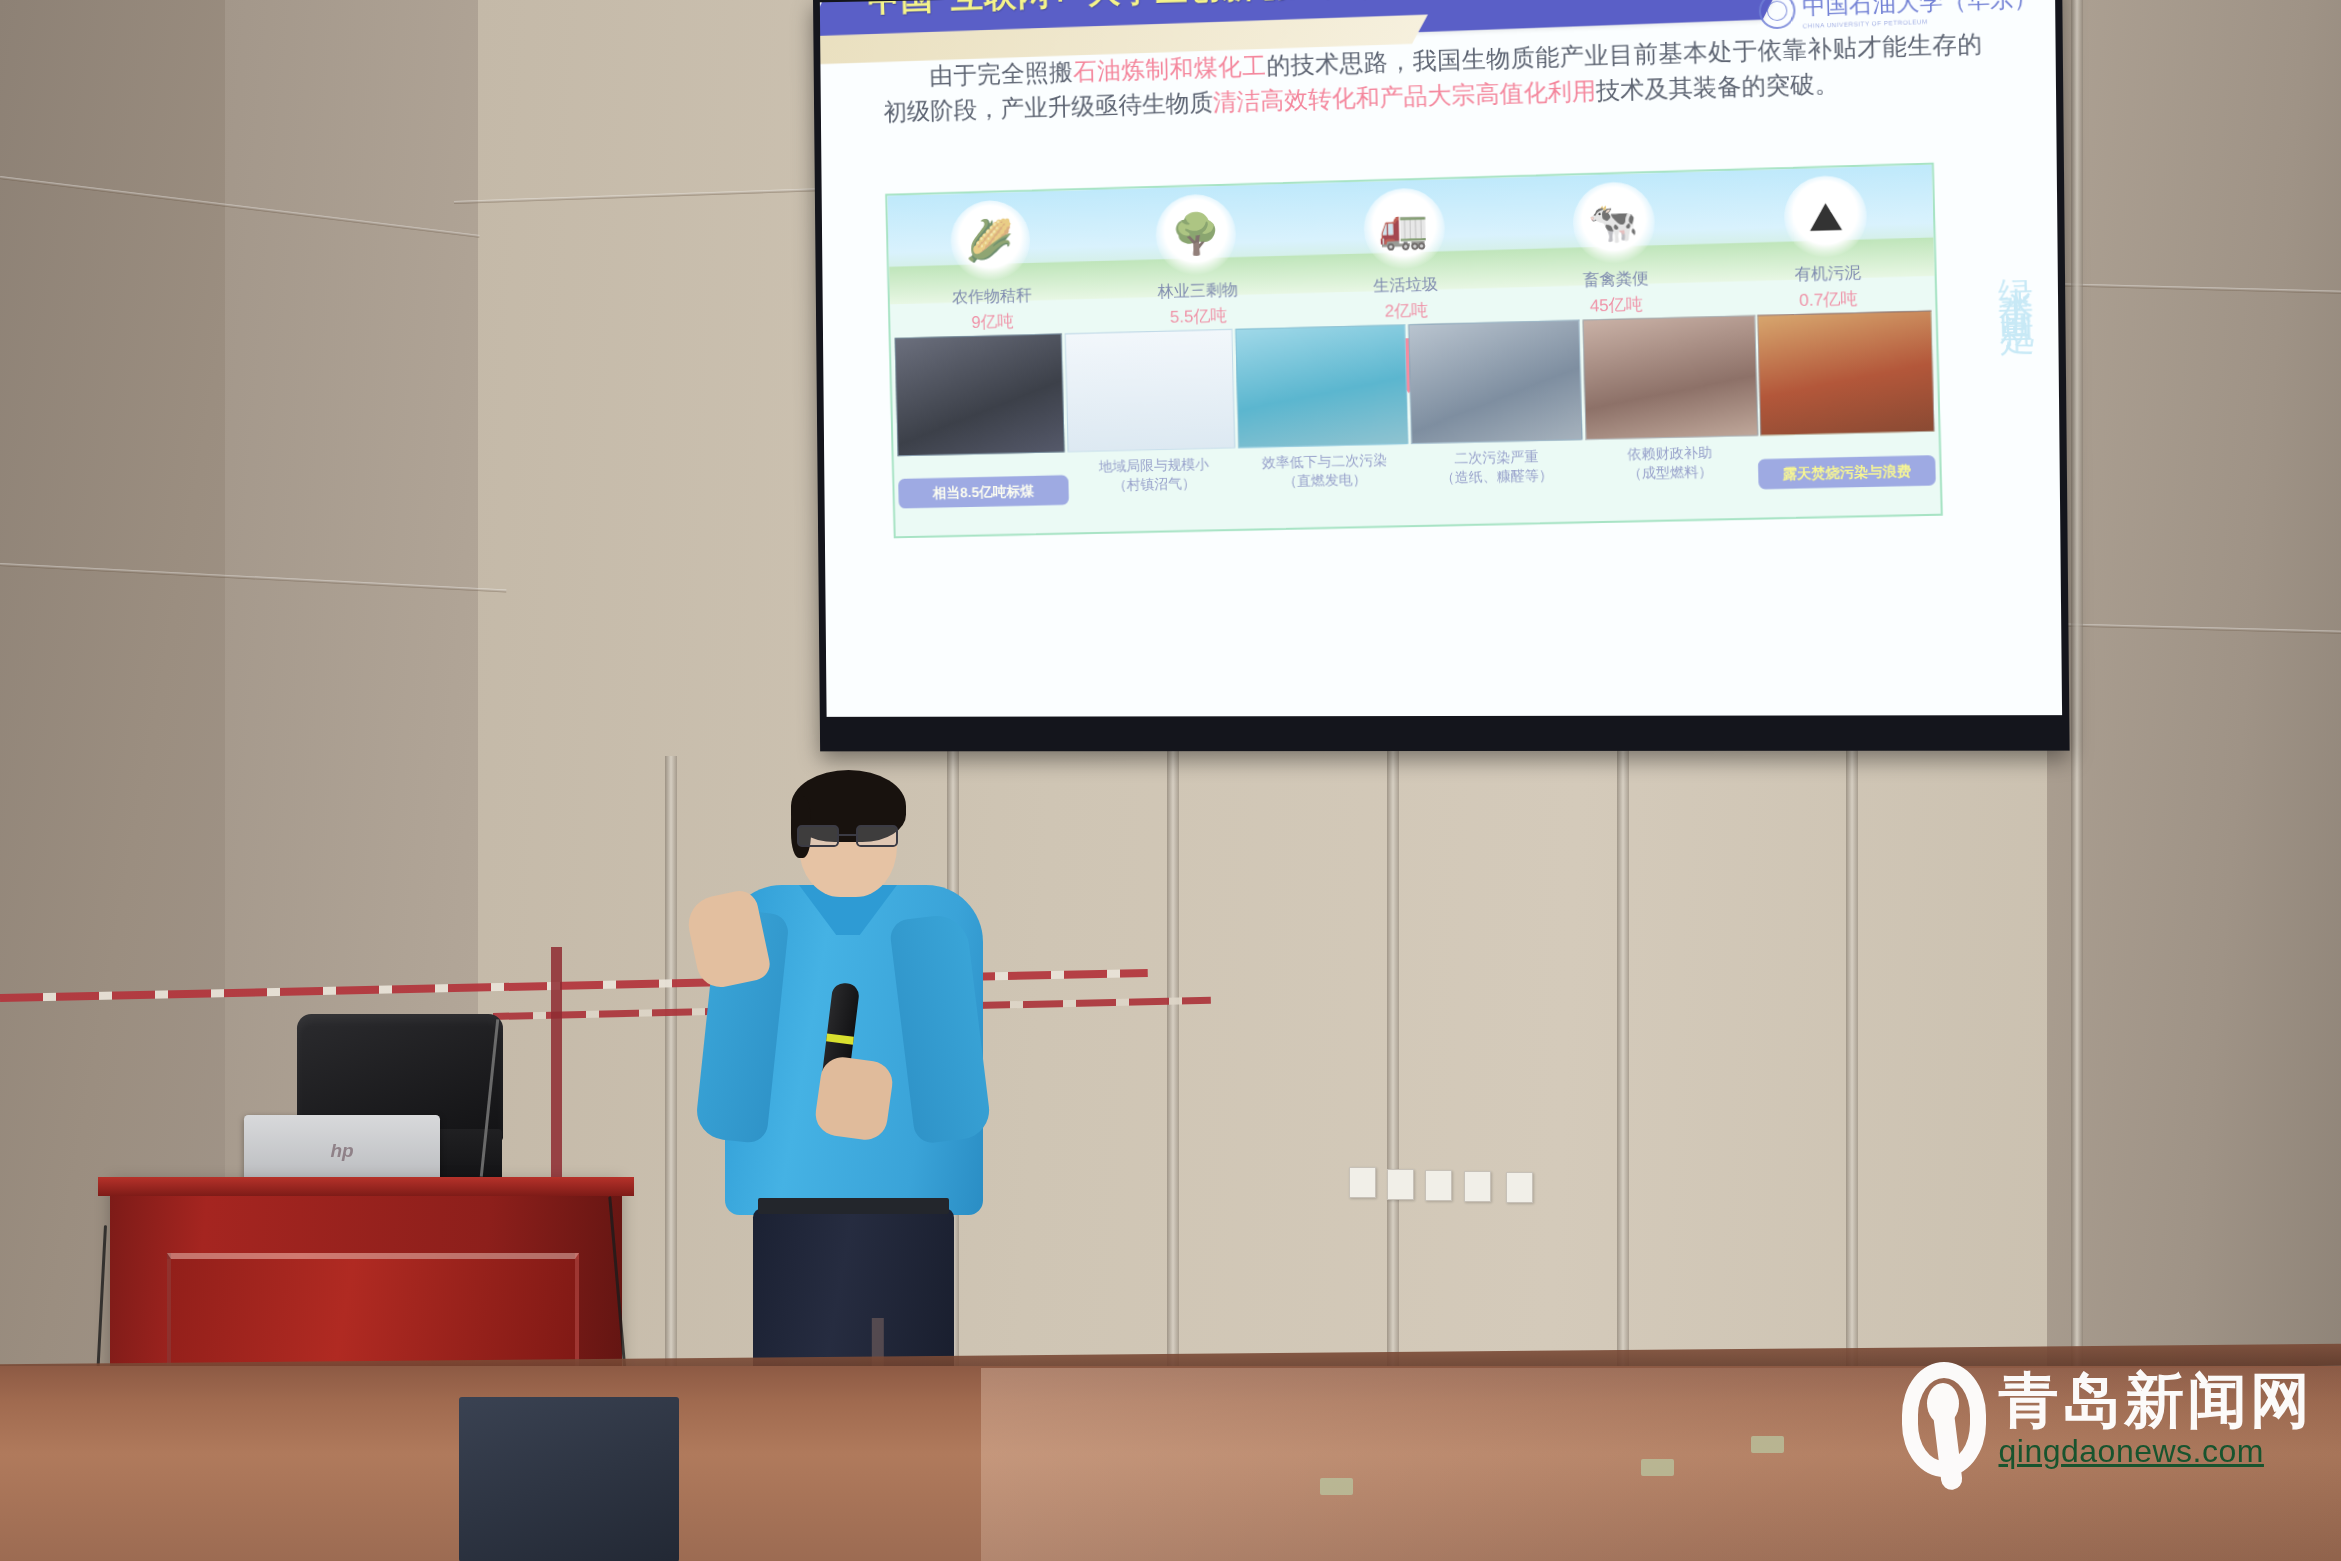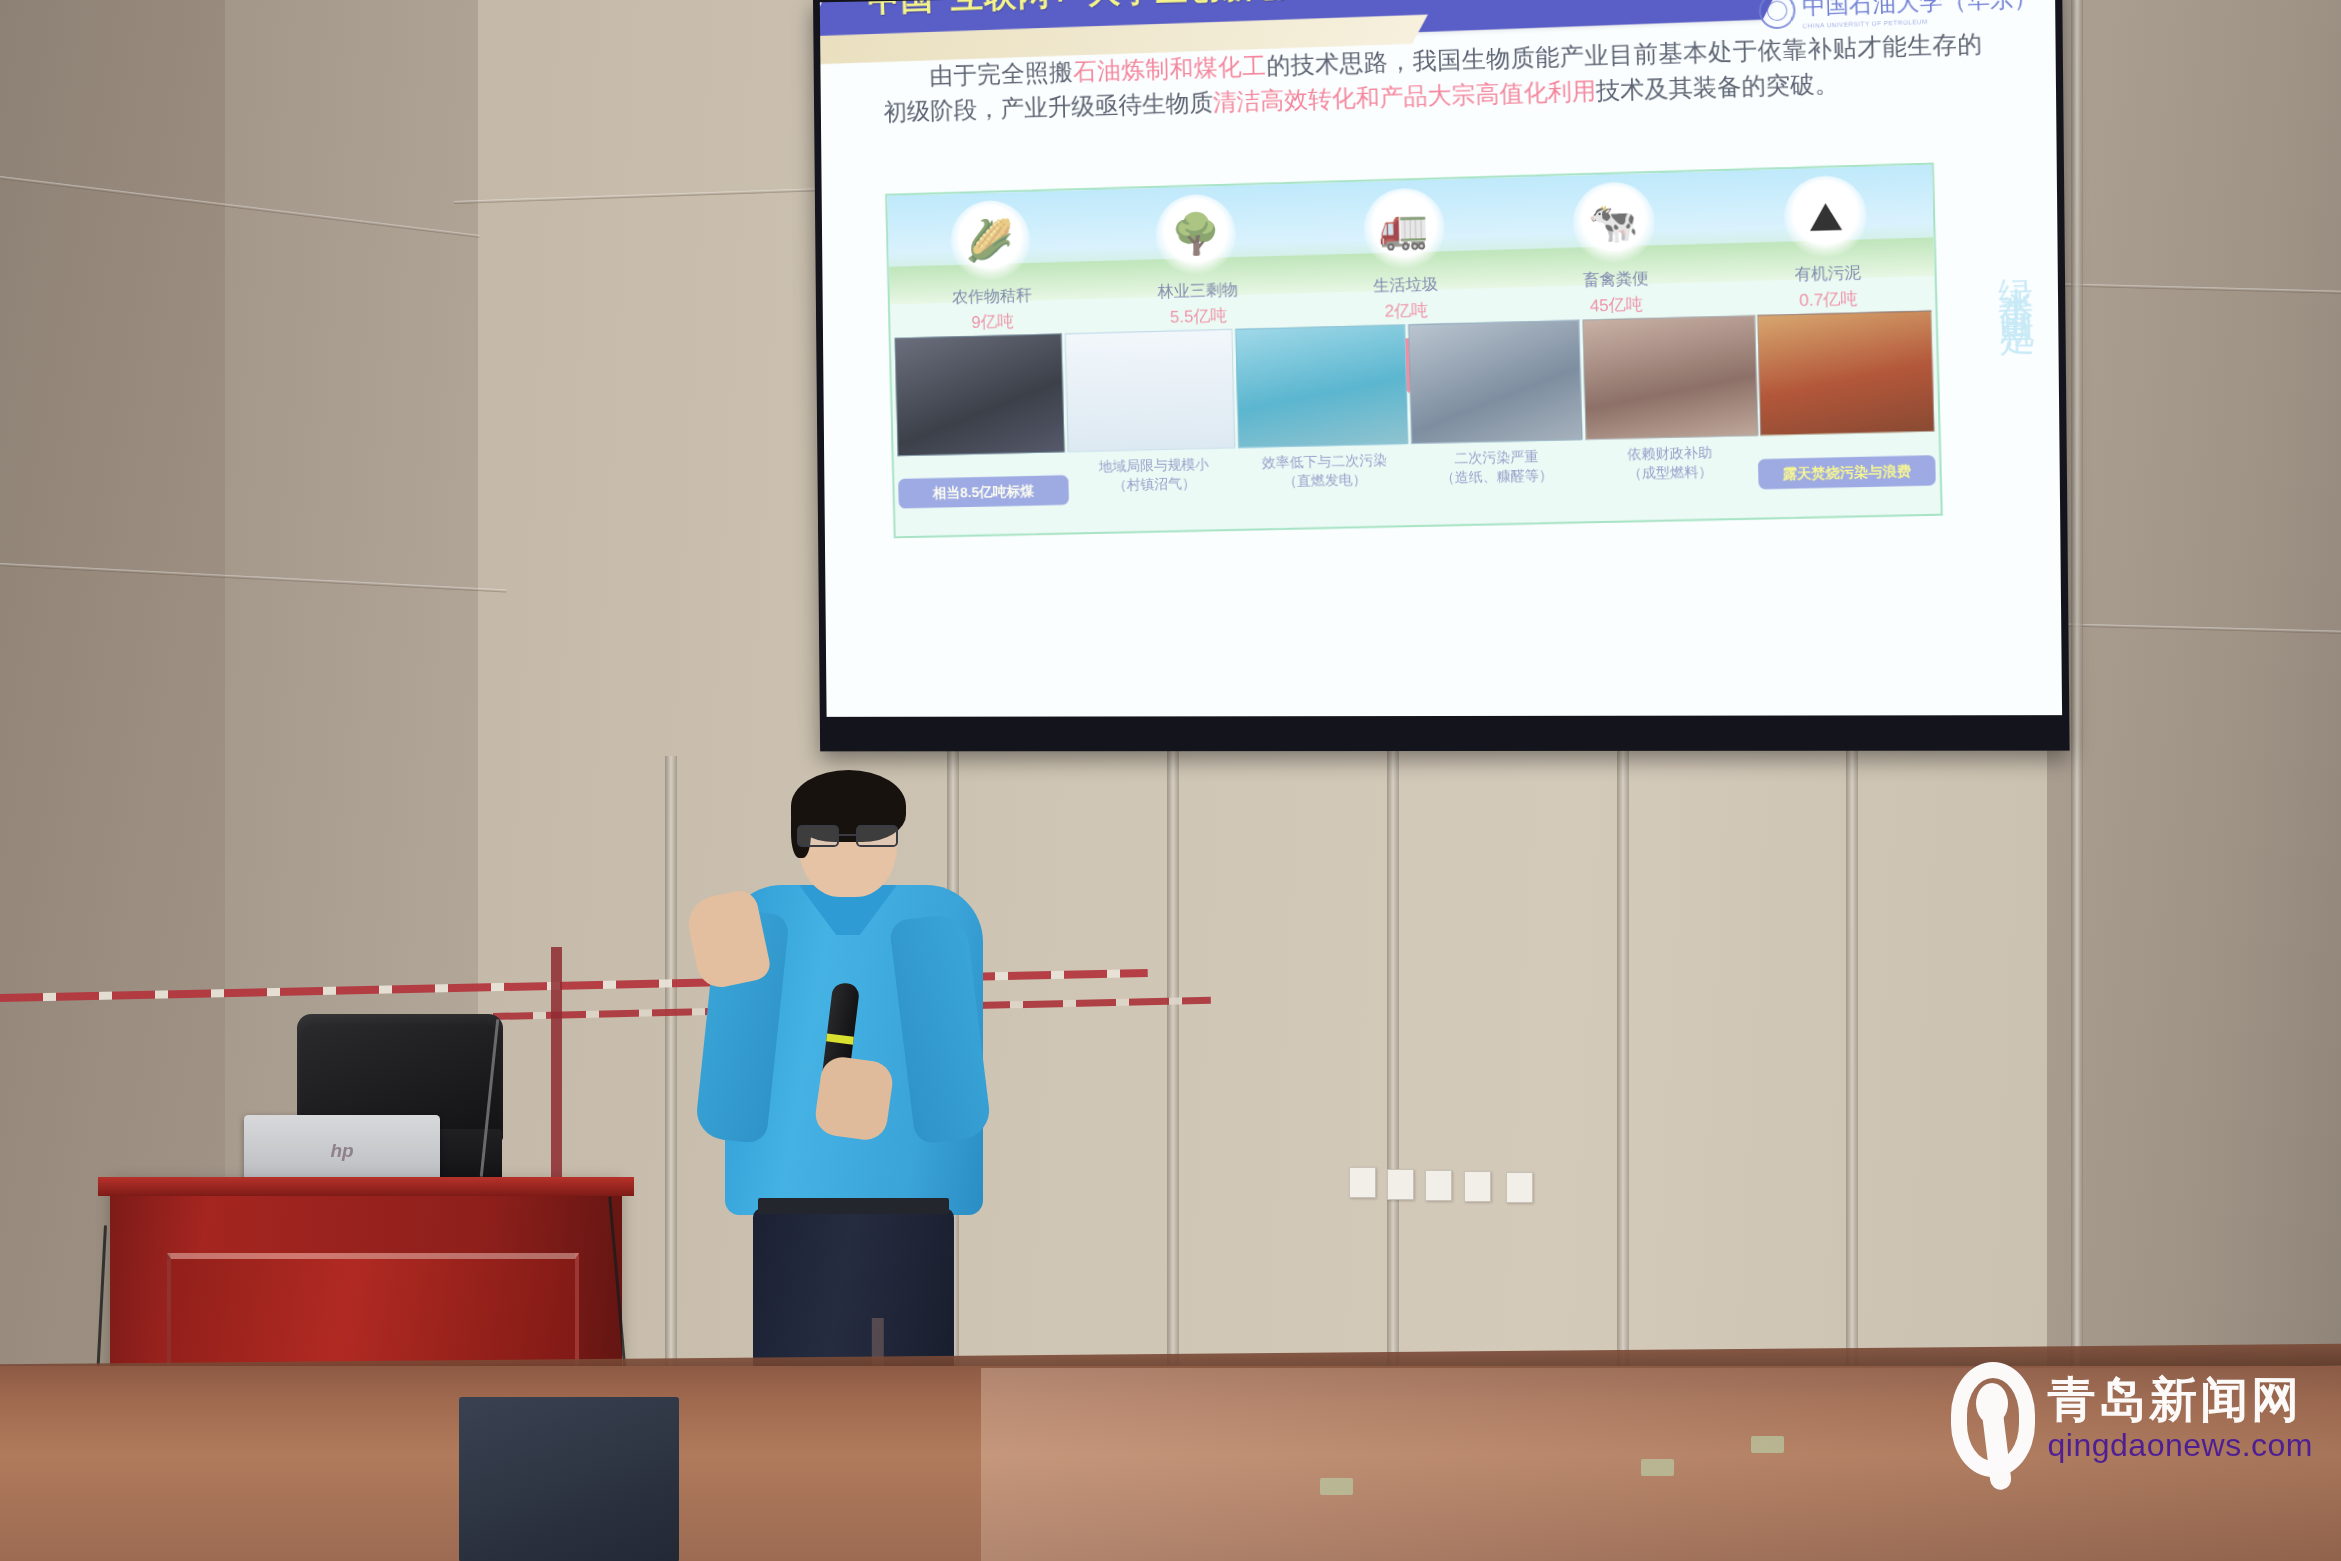--- a/index.html
+++ b/index.html
@@ -204,22 +204,22 @@
   
   #wm { position:absolute; right:29px; bottom:84px; display:flex; align-items:center;
       gap:12.4px; opacity:.97; }
   #wmQ { position:relative; width:84px; height:115px; }
   #wmQ .ring { position:absolute; inset:0; border:16.3px solid #fff; border-radius:50%/46%; }
   #wmQ .dot  { position:absolute; left:25px; top:21px; width:32px; height:41px;
       background:#fff; border-radius:50%; }
   #wmQ .tail { position:absolute; left:36px; top:56px; width:21px; height:72px;
       background:#fff; border-radius:0 0 10.5px 10.5px; transform:rotate(-7deg); }
   #wmText { display:flex; flex-direction:column; }
-  #wmCn { color:#fff; font-size:48px; font-weight:bold; letter-spacing:2.9px; line-height:1.05; }
-  #wmEn { color:#4c1d95; font-size:32px; letter-spacing:0.5px; margin-top:1px; }
+  #wmCn { color:#fff; font-size:60px; font-weight:bold; letter-spacing:2.9px; line-height:1.05; }
+  #wmEn { color:#14532d; font-size:32px; letter-spacing:0.5px; margin-top:1px;text-decoration:underline; }
   .outlet { position:absolute; width:27px; height:31px; background:#f1efe8;
       border:0.5px solid rgba(120,110,95,.35); box-shadow:0.5px 1.4px 2.4px rgba(0,0,0,.18); }
 </style>
 </head>
 <body>
 
 <div id="scene">
 
   <div class="wall panel-tex" id="wall-left-dark"></div>
   <div class="wall panel-tex" id="wall-left-mid"></div>

